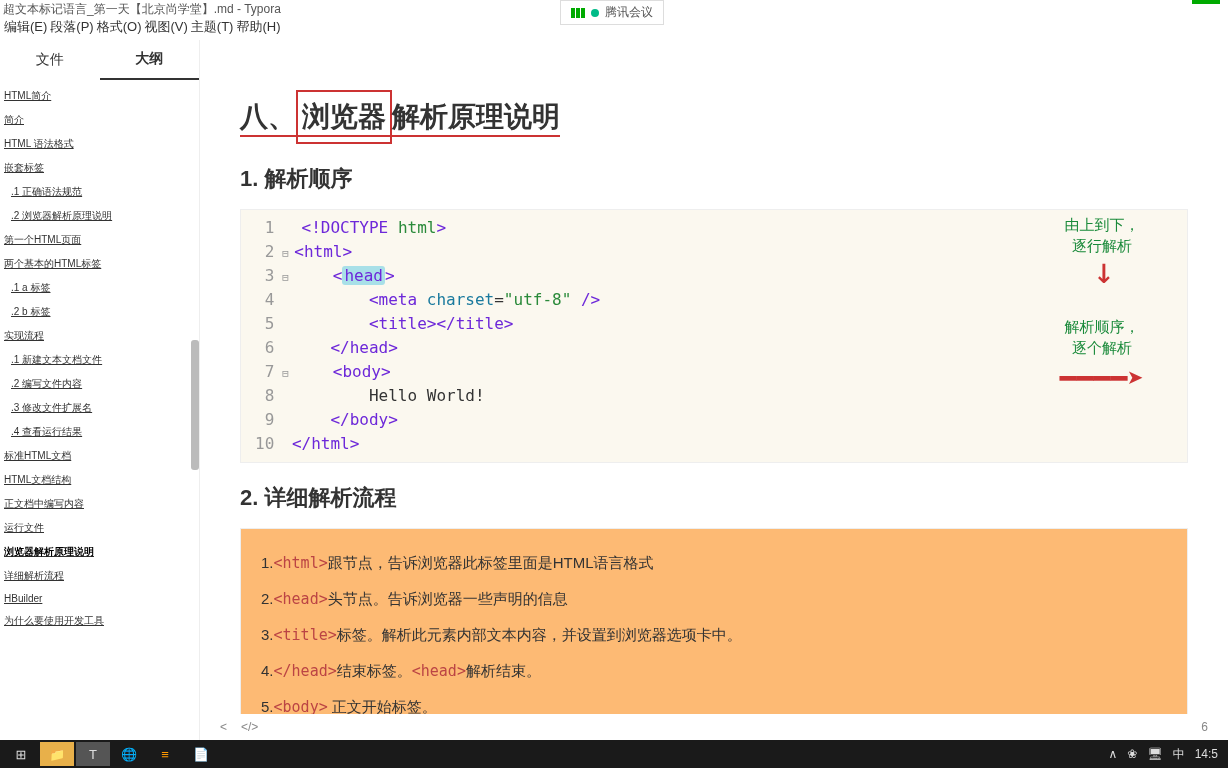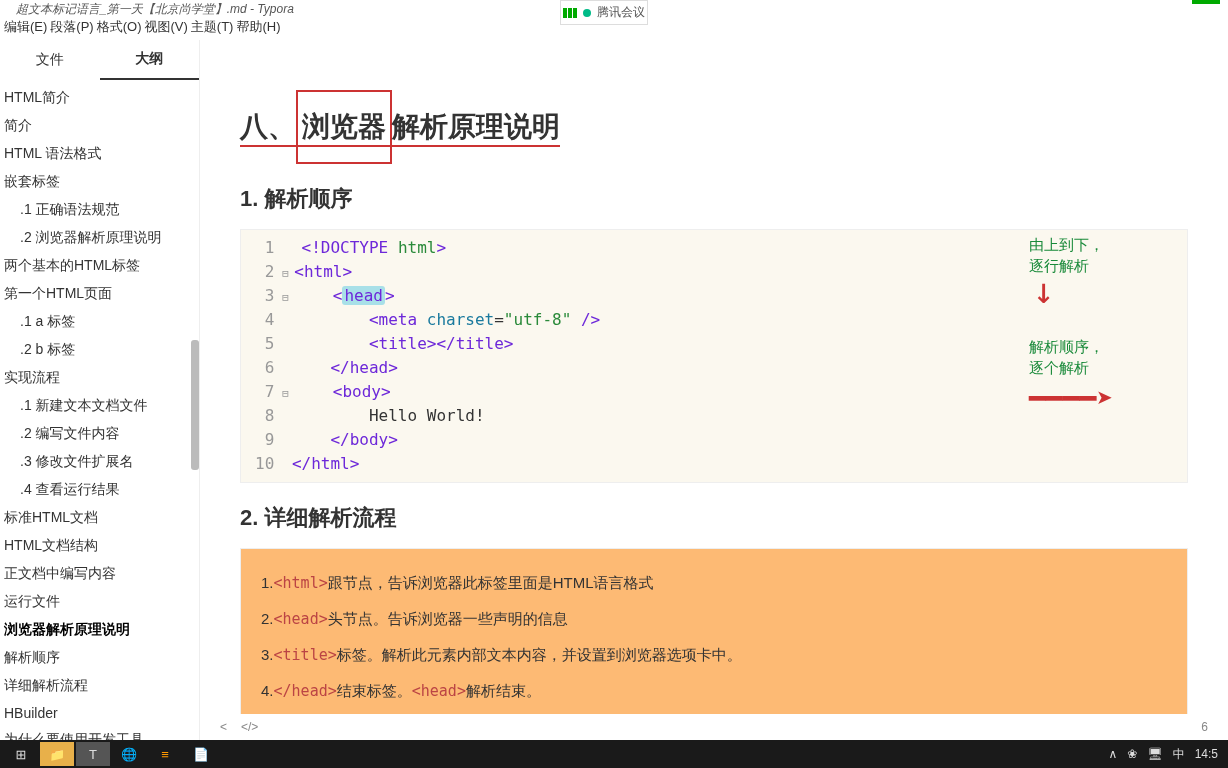--- a/index.html
+++ b/index.html
@@ -1,56 +1,56 @@
 <!DOCTYPE html>
 <html><head>
 <meta charset="utf-8">
 <style>
 * { box-sizing: border-box; margin: 0; padding: 0; }
 body { font-family: "Microsoft YaHei", "PingFang SC", sans-serif; font-size: 14px; color: #333; background: #fff; overflow: hidden; width: 1228px; height: 768px; position: relative; }
 
-.title-bar { height: 18px; padding: 0 16px; font-size: 12px; color: #555; display:flex; align-items:center;font-style:italic;}
+.title-bar { height: 18px; padding: 0 3px; font-size: 12px; color: #555; display:flex; align-items:center;}
 .menu-bar { height: 22px; display: flex; gap: 3px; padding: 0 4px; font-size: 13px; color: #333; }
 .menu-item { cursor: pointer; }
 
-.tencent-badge { position: absolute; top: 0; left: 560px; background: #fff; border:1px solid #ddd; padding: 3px 2px; font-size: 12px; color: #555; display:flex; align-items:center; gap:6px;}
+.tencent-badge { position: absolute; top: 0; left: 560px; background: #fff; border:1px solid #ddd; padding: 3px 10px; font-size: 12px; color: #555; display:flex; align-items:center; gap:6px;}
 .sig-bars { display:inline-block; width:14px; height:10px; background: linear-gradient(to right,#0a0 0 30%,transparent 30% 35%,#0a0 35% 65%,transparent 65% 70%,#0a0 70% 100%); }
 .dot-green { width:8px; height:8px; border-radius:50%; background:#0b8; display:inline-block;}
 
 .top-right-square { position:absolute; top:0; right:8px; width:28px; height:4px; background:#0a0;}
 
 .body-area { display:flex; height: 710px; }
 .sidebar { width: 200px; border-right: 1px solid #eee; display:flex; flex-direction:column; position:relative;}
 .side-tabs { display:flex; height: 40px; align-items:center;}
 .side-tab { flex:1; text-align:center; font-size:14px; padding:10px 0; cursor:pointer;}
 .side-tab.active { font-weight:bold; border-bottom:2px solid #333;}
-.outline { flex:1; overflow-y:auto; padding: 4px 0; font-size: 14px; color:#333; position:relative;}
+.outline { flex:1; overflow-y:auto; padding: 4px 0; font-size: 10px; color:#333; position:relative;text-decoration:underline;}
 .outline-item { padding: 5px 6px; cursor:pointer; white-space:nowrap; overflow:hidden; text-overflow:ellipsis;}
 .outline-item.lvl1 { padding-left: 4px;}
-.outline-item.lvl2 { padding-left: 20px;}
+.outline-item.lvl2 { padding-left: 11px;}
 .outline-item.active { font-weight:bold; color:#000;}
 .outline-scroll-thumb { position:absolute; right:0; top:260px; width:8px; height:130px; background:#bbb; border-radius:3px;}
 
 .content { flex:1; overflow-y:auto; padding: 20px 40px 60px 40px; position:relative;}
 .h1 { font-size: 28px; font-weight: bold; margin: 30px 0 20px 0; position:relative;}
-.h1 .boxed { border:2px solid #c33; padding:16px 4px; display:inline-block;}
+.h1 .boxed { border:2px solid #c33; padding:6px 4px; display:inline-block;}
 .h1-underline { border-bottom:2px solid #c33; padding-bottom:3px;}
 .h2 { font-size: 22px; font-weight: bold; margin: 20px 0 15px 0;}
 
 .code-block { background:#fbf8ef; border:1px solid #eee; padding:6px; font-family: Consolas, monospace; font-size: 16px; position:relative; margin-bottom:20px; display:flex;}
 .code-lines { color:#999; text-align:right; padding:0 8px; user-select:none; line-height:1.5;}
 .code-body { line-height:1.5; position:relative;}
 .code-line { white-space:pre;}
 .kw-tag { color:#6d28d9; }
 .kw-attr { color:#1a7a9e; }
 .kw-str { color:#2a8a3a; }
 .fold { color:#999; font-size:11px; display:inline-block; width:12px;}
 .head-highlight { background:#a8e0e8; border-radius:3px; padding:0 2px;}
 
-.annot-block { position:absolute; right:28px; top:6px; width:130px; color:#1a8a3a; font-size:15px; text-align:left;}
+.annot-block { position:absolute; right:20px; top:6px; width:130px; color:#1a8a3a; font-size:15px; text-align:center;}
 .annot-block .line { margin-bottom:2px;}
 .arrow-down { color:#c33; font-size:36px; line-height:0.5; margin:6px 0 12px 4px;}
 .arrow-right { color:#c33; font-size:28px; margin-top:4px;}
 
 .detail-block { background:#fdba74; border:1px solid #eee; padding:16px 20px; font-size:15px; line-height:2.4;}
 .detail-block .code-inline { font-family: Consolas, monospace; color:#b44;}
 
 .bottom-bar { position:absolute; bottom:28px; left:210px; right:10px; height:26px; display:flex; align-items:center; padding:0 10px; font-size:12px; color:#888; background:#fff;}
 .bottom-bar .nav-btn { margin-right:14px; cursor:pointer;}
 .bottom-bar .page-num { margin-left:auto;}
@@ -90,35 +90,34 @@
       <div class="side-tab active">大纲</div>
     </div>
     <div class="outline" id="outline">
       <div class="outline-scroll-thumb"></div>
     <div class="outline-item lvl1">HTML简介</div>
         <div class="outline-item lvl1">简介</div>
         <div class="outline-item lvl1">HTML 语法格式</div>
         <div class="outline-item lvl1">嵌套标签</div>
         <div class="outline-item lvl2">.1 正确语法规范</div>
         <div class="outline-item lvl2">.2 浏览器解析原理说明</div>
+        <div class="outline-item lvl1">第一个HTML页面</div>
         <div class="outline-item lvl1">两个基本的HTML标签</div>
-        <div class="outline-item lvl1">第一个HTML页面</div>
         <div class="outline-item lvl2">.1 a 标签</div>
         <div class="outline-item lvl2">.2 b 标签</div>
         <div class="outline-item lvl1">实现流程</div>
         <div class="outline-item lvl2">.1 新建文本文档文件</div>
         <div class="outline-item lvl2">.2 编写文件内容</div>
         <div class="outline-item lvl2">.3 修改文件扩展名</div>
         <div class="outline-item lvl2">.4 查看运行结果</div>
         <div class="outline-item lvl1">标准HTML文档</div>
         <div class="outline-item lvl1">HTML文档结构</div>
         <div class="outline-item lvl1">正文档中编写内容</div>
         <div class="outline-item lvl1">运行文件</div>
         <div class="outline-item lvl1 active">浏览器解析原理说明</div>
-        <div class="outline-item lvl1">解析顺序</div>
         <div class="outline-item lvl1">详细解析流程</div>
         <div class="outline-item lvl1">HBuilder</div>
         <div class="outline-item lvl1">为什么要使用开发工具</div>
       </div>
   </div>
 
   <div class="content">
     <div class="h1">
       <span class="h1-underline">
         <span>八、</span><span class="boxed">浏览器</span><span>解析原理说明</span>

